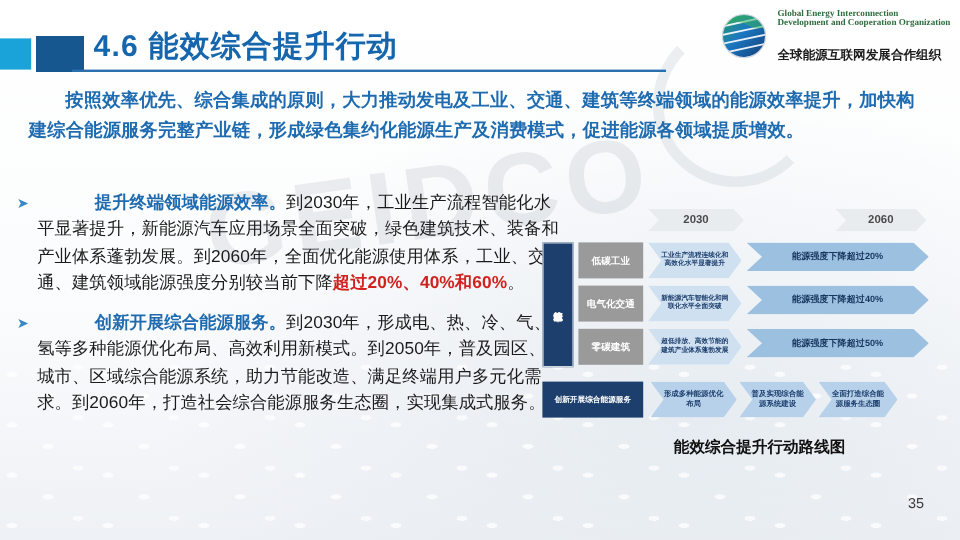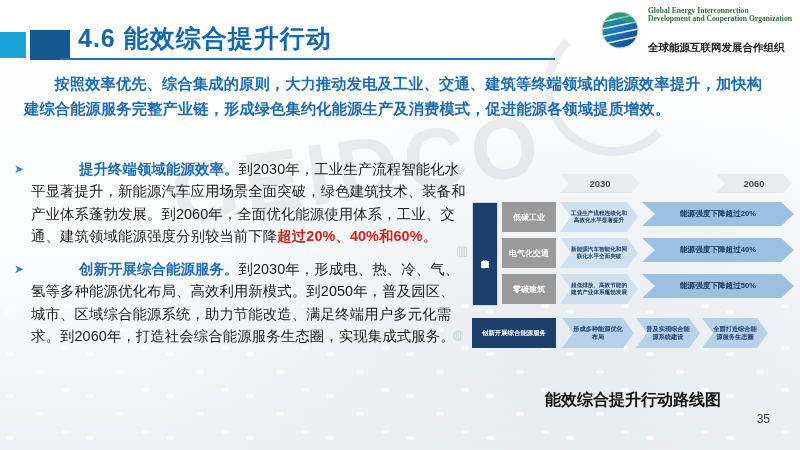--- a/index.html
+++ b/index.html
@@ -37,37 +37,37 @@
   .title{
     position:absolute;left:78px;top:22px;
     font-size:25px;font-weight:bold;color:#1666ad;letter-spacing:1px;
     white-space:nowrap;
   }
   .rule{position:absolute;left:60px;top:58px;width:495px;height:2px;background:#2a6fae;}
   .logo-wrap{position:absolute;right:8px;top:6px;height:48px;display:flex;align-items:center;gap:7px;}
   .globe{width:42px;height:42px;flex:0 0 42px;position:relative;}
   .logo-txt{line-height:1.12;}
   .logo-en{font-size:7.6px;color:#2f6f3f;font-weight:bold;font-family:"Liberation Serif",serif;white-space:nowrap;}
-  .logo-cn{font-size:10.5px;color:#1a1a1a;font-weight:bold;white-space:nowrap;margin-top:18px;}
+  .logo-cn{font-size:10.5px;color:#1a1a1a;font-weight:bold;white-space:nowrap;margin-top:18px;font-family:Liberation Mono, monospace;}
   .swoosh{position:absolute;right:118px;top:18px;width:120px;height:120px;border:9px solid rgba(170,180,190,.22);border-radius:50%;border-right-color:transparent;border-top-color:transparent;pointer-events:none;}
   
   .lead{
     position:absolute;left:24px;top:72px;width:752px;
     font-size:15.2px;font-weight:bold;color:#1f6bb0;line-height:1.62;
     text-indent:2em;letter-spacing:.2px;
   }
   
   .body-col{position:absolute;left:14px;top:158px;width:452px;}
   .bullet{display:flex;gap:5px;margin-bottom:10px;}
   .arrow{color:#3a86c8;font-size:12px;line-height:1.55;flex:0 0 12px;padding-top:2px;}
   .btext{font-size:14.4px;line-height:1.56;color:#1b1b1b;letter-spacing:.1px;}
   .bhead{color:#1f6bb0;font-weight:bold;margin-left:48px;}
   .red{color:#d2221f;font-weight:bold;}
   
-  .road{position:absolute;left:472px;top:172px;width:322px;height:195px;}
+  .road{position:absolute;left:452px;top:172px;width:322px;height:195px;}
   .years{position:absolute;left:88px;top:2px;width:232px;height:19px;}
   .ychev{
     position:absolute;top:0;height:19px;
     background:#e9ecef;
     clip-path:polygon(0 0, calc(100% - 9px) 0, 100% 50%, calc(100% - 9px) 100%, 0 100%, 9px 50%);
     color:#4a4a4a;font-size:9.5px;font-weight:bold;
     display:flex;align-items:center;justify-content:center;
   }
   .y0{left:0;width:80px;}
   .y1{left:80px;width:76px;}
@@ -106,22 +106,22 @@
   }
   .bchev{
     position:absolute;height:30px;background:#b7d1ea;
     clip-path:polygon(0 0, calc(100% - 11px) 0, 100% 50%, calc(100% - 11px) 100%, 0 100%, 11px 50%);
     color:#1d3f6e;font-size:6.2px;font-weight:bold;line-height:1.34;
     display:flex;align-items:center;justify-content:center;text-align:center;padding:0 9px;
     box-sizing:border-box;
   }
   .b0{left:90px;width:72px;} .b1{left:164px;width:64px;} .b2{left:230px;width:66px;}
   .road-cap{
-    position:absolute;left:472px;top:390px;width:322px;text-align:center;
-    font-size:16px;font-weight:bold;color:#111;
+    position:absolute;left:472px;top:364px;width:322px;text-align:center;
+    font-size:13px;font-weight:bold;color:#111;
   }
   .pg{position:absolute;right:30px;bottom:24px;font-size:12px;color:#3b3b3b;}
   .mini-ico{position:absolute;color:rgba(130,140,152,.30);font-size:13px;}
   .mi1{left:456px;top:243px;}
   .mi2{left:452px;top:327px;}
 </style>
 </head>
 <body>
 
 <div class="slide">

